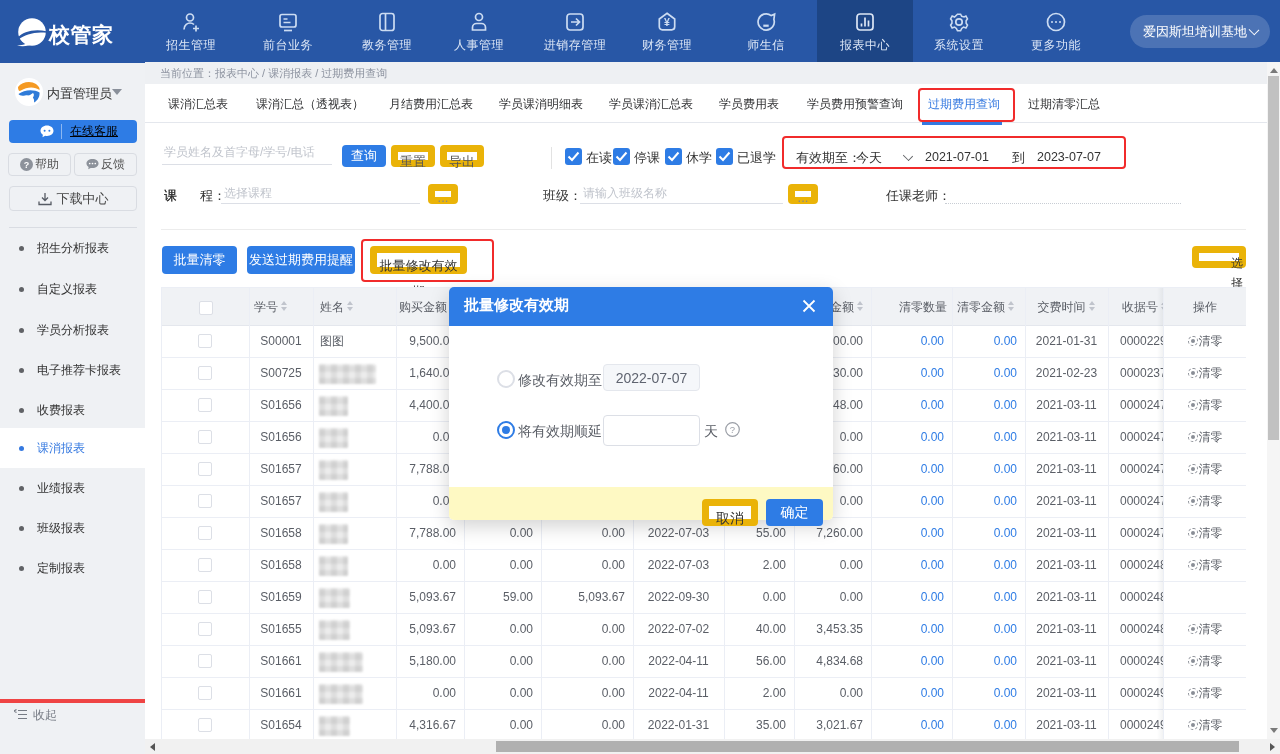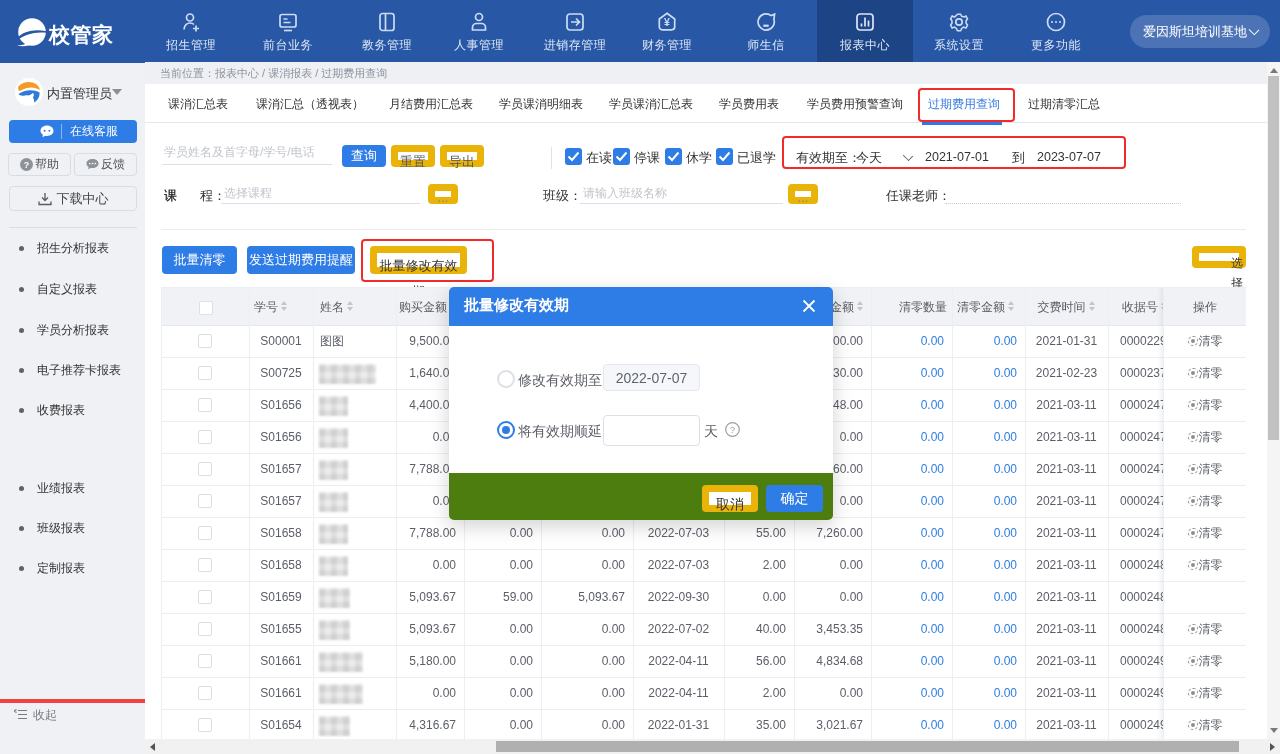--- a/index.html
+++ b/index.html
@@ -62,21 +62,21 @@
 
 
 #vsb { position:absolute; z-index:15; left:1267px; top:62px; width:13px; height:677px; background:#f5f5f5; }
 #hsb { position:absolute; z-index:15; left:145px; top:739px; width:1135px; height:15px; background:#f1f1f1; }
 .sbthumb { position:absolute; background:#c1c1c1; }
 .arr { position:absolute; width:0; height:0; }
 
 
 #modal { position:absolute; z-index:20; left:449px; top:287px; width:384px; height:233px; border-radius:5px; background:#fff; box-shadow:0 6px 20px rgba(0,0,0,0.18); }
 #mhead { position:absolute; left:0; top:0; width:384px; height:39px; background:#2e7ce5; border-radius:5px 5px 0 0; color:#fff; }
-#mfoot { position:absolute; left:0; bottom:0; width:384px; height:47px; background:#4d7c0f; border-radius:0 0 5px 5px; }
+#mfoot { position:absolute; left:0; bottom:0; width:384px; height:33px; background:#fef9c3; border-radius:0 0 5px 5px; }
 .radio { position:absolute; width:18px; height:18px; border-radius:50%; border:2px solid #dcdfe6; background:#fff; }
 .radio-on { border-color:#2e7ce5; }
 .radio-on i { position:absolute; left:3px; top:3px; width:8px; height:8px; border-radius:50%; background:#2e7ce5; }
 .mlab { position:absolute; font-size:14px; color:#5a5e66; white-space:nowrap; }
 </style>
 </head>
 <body>
 <div id="page">
 
 <div id="nav">
@@ -175,21 +175,21 @@
   <div class="abs" style="left:47px;top:22px;font-size:13px;color:#333;">内置管理员</div>
   <div class="abs" style="left:112px;top:26px;width:0;height:0;border-left:5px solid transparent;border-right:5px solid transparent;border-top:6px solid #8a909a;"></div>
 
   <div class="abs" style="left:9px;top:57px;width:128px;height:23px;background:#2e7ce5;border-radius:4px;">
     <svg class="abs" style="left:31px;top:5px" width="14" height="13" viewBox="0 0 14 13">
       <path d="M7 0.5 C3.2 0.5 0.5 2.8 0.5 5.7 C0.5 7.4 1.5 8.8 2.9 9.8 L2.5 12.2 L5.2 10.7 C5.8 10.8 6.4 10.9 7 10.9 C10.8 10.9 13.5 8.6 13.5 5.7 C13.5 2.8 10.8 0.5 7 0.5 Z" fill="#fff"></path>
       <circle cx="4.6" cy="5.7" r="1" fill="#2e7ce5"></circle>
           <circle cx="9.4" cy="5.7" r="1" fill="#2e7ce5"></circle>
     </svg>
     <div class="abs" style="left:52px;top:4px;width:1px;height:15px;background:rgba(255,255,255,0.45);"></div>
-    <div class="abs" style="left:61px;top:0;line-height:23px;font-size:12px;color:#ffffff;">在线客服</div>
+    <div class="abs" style="left:61px;top:0;line-height:23px;font-size:12px;color:#000000;text-decoration:underline;">在线客服</div>
   </div>
 
   <div class="sbtn" style="left:8px;top:90px;width:63px;height:23px;line-height:21px;">
     <svg style="vertical-align:-3px;margin-right:2px" width="13" height="13" viewBox="0 0 13 13">
           <circle cx="6.5" cy="6.5" r="6.5" fill="#8d929b"></circle>
           <text x="6.5" y="9.6" text-anchor="middle" font-size="9" font-weight="bold" fill="#fff" font-family="Liberation Sans">?</text>
         </svg>帮助
   </div>
   <div class="sbtn" style="left:74px;top:90px;width:63px;height:23px;line-height:21px;">
     <svg style="vertical-align:-3px;margin-right:2px" width="13" height="13" viewBox="0 0 14 13">
@@ -221,20 +221,24 @@
         <span class="dot"></span>
         <span class="mt">学员分析报表</span>
       </div>
   <div class="smenu" style="top:287px;">
         <span class="dot"></span>
         <span class="mt">电子推荐卡报表</span>
       </div>
   <div class="smenu" style="top:327px;">
         <span class="dot"></span>
         <span class="mt">收费报表</span>
+      </div>
+  <div class="smenu smenu-active" style="top:365px;">
+        <span class="dot"></span>
+        <span class="mt">课消报表</span>
       </div>
   <div class="smenu" style="top:405px;">
         <span class="dot"></span>
         <span class="mt">业绩报表</span>
       </div>
   <div class="smenu" style="top:445px;">
         <span class="dot"></span>
         <span class="mt">班级报表</span>
       </div>
   <div class="smenu" style="top:485px;">

